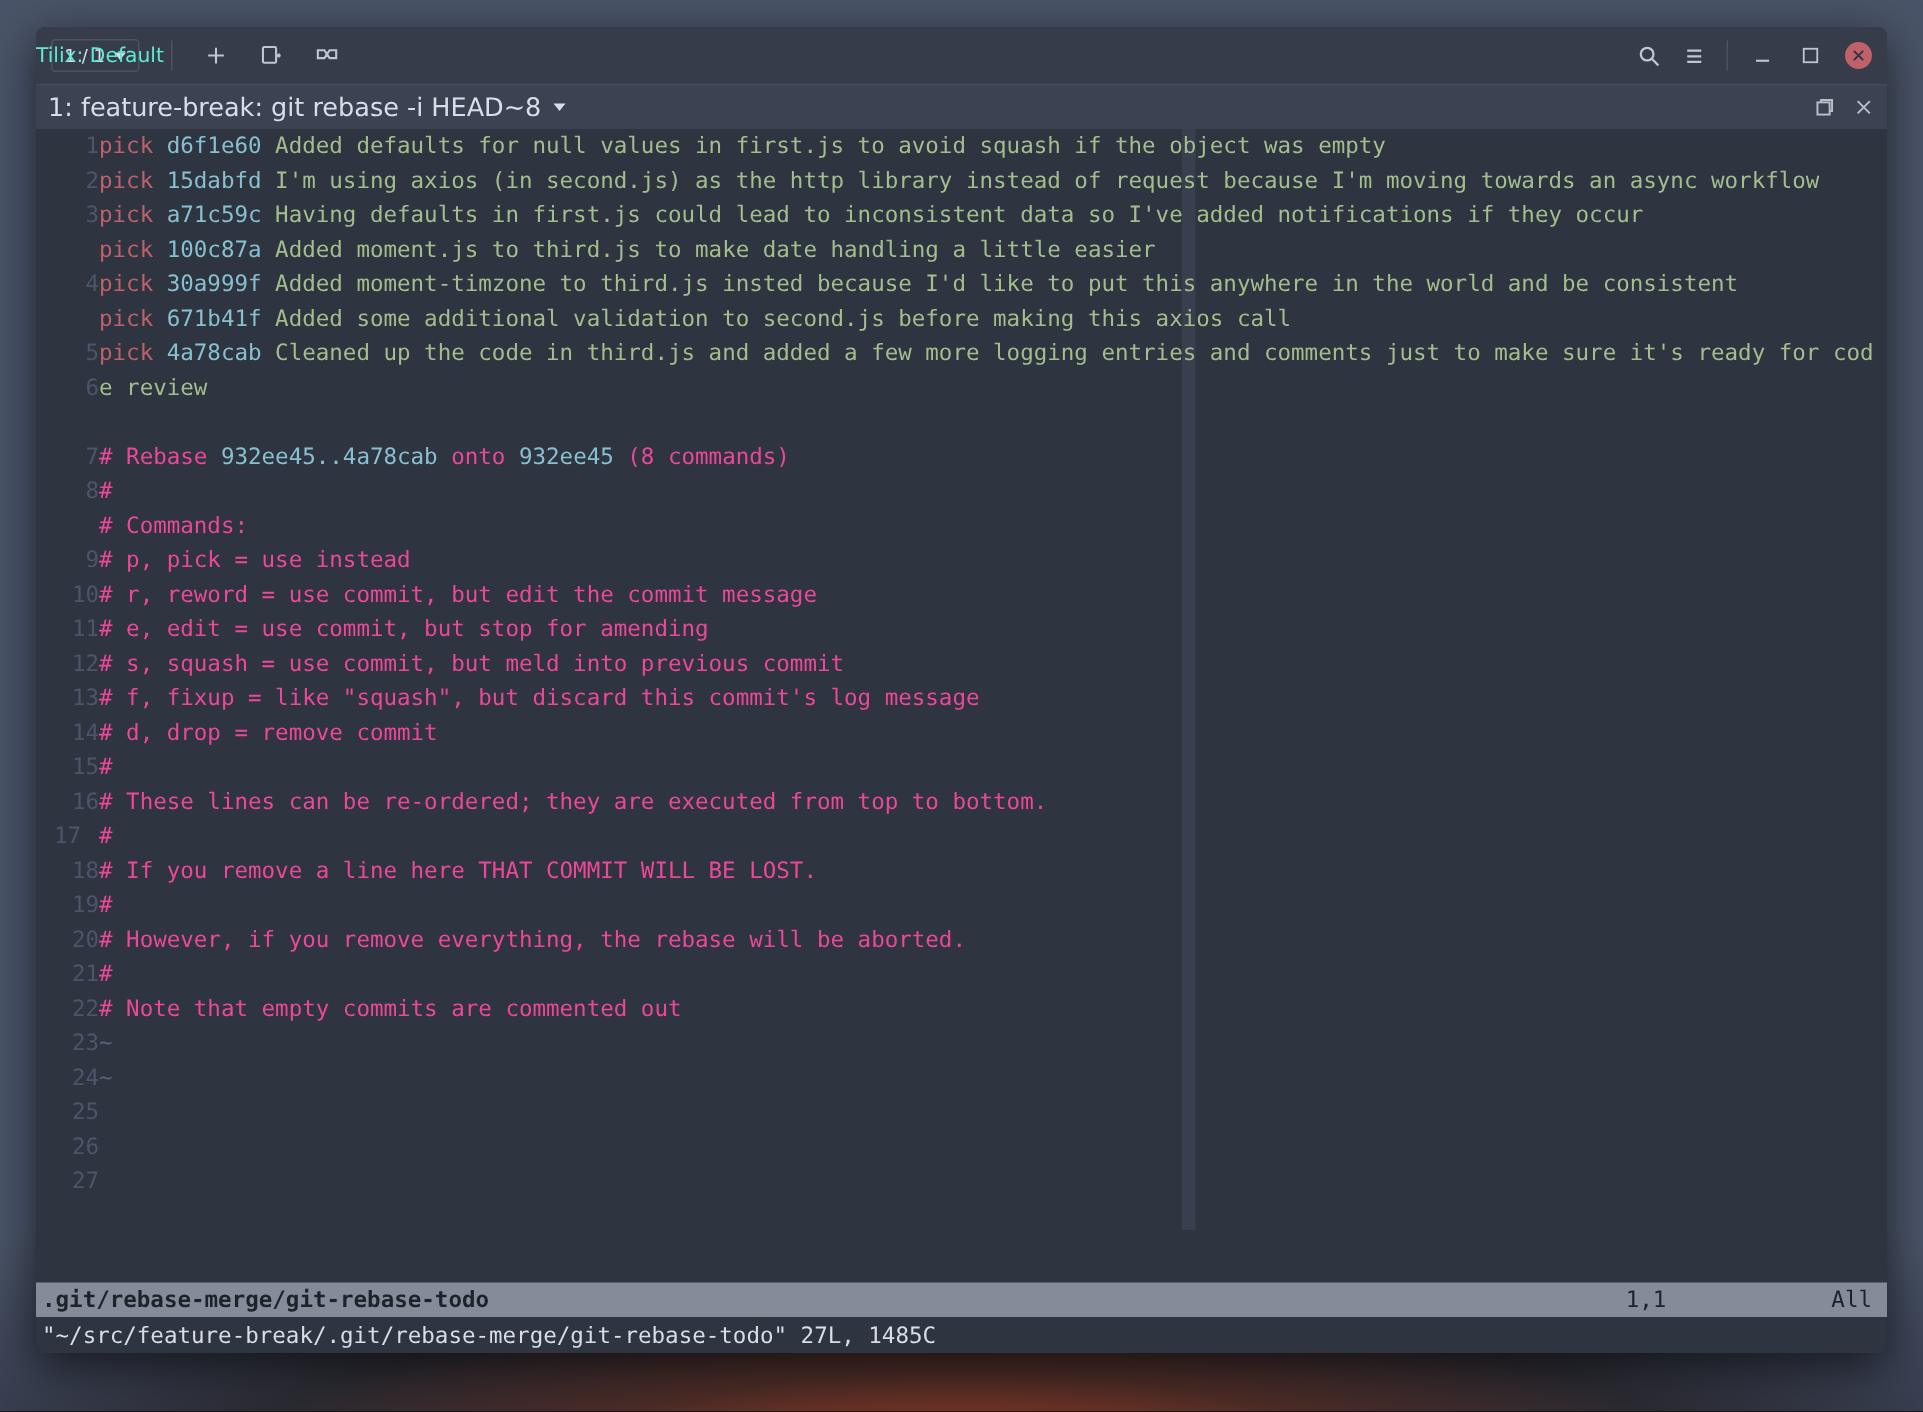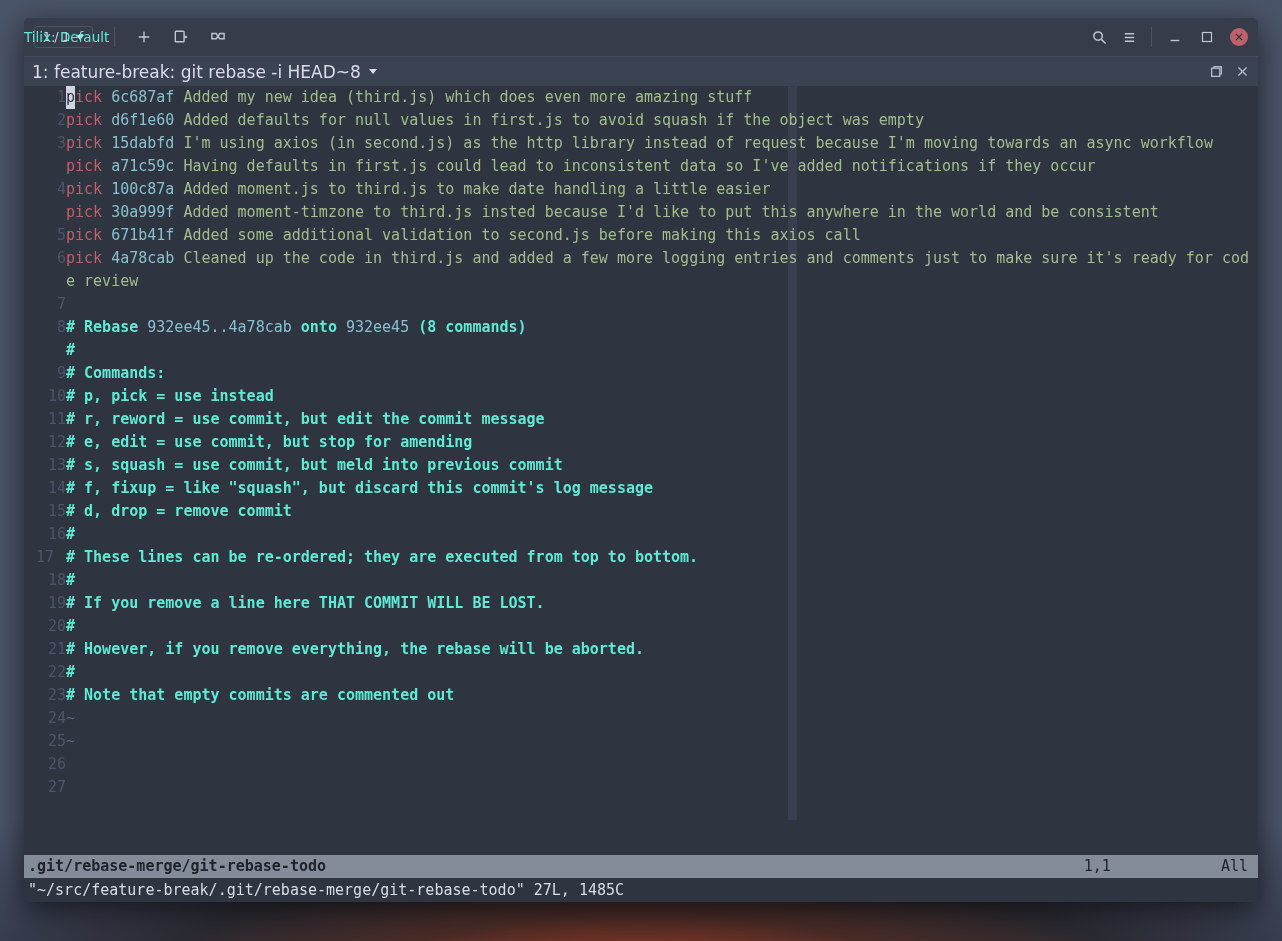--- a/index.html
+++ b/index.html
@@ -163,21 +163,21 @@
   .code {
     position: absolute;
     left: 42px; right: 8px; top: 0;
     color: #b7bdc9;
   }
   .code .row { min-height: 23px; white-space: pre-wrap; word-break: break-all; }
 
   .c-pick   { color: #bf616a; }
   .c-sha    { color: #88c0d0; }
   .c-msg    { color: #a3be8c; }
-  .c-comment{ color: #5eead4; font-weight: bold; }
+  .c-comment{ color: #ec4899; }
   .c-sha2   { color: #88c0d0; }
 
   .cursor-block {
     display: inline-block;
     background: #cfd6e3;
     color: #2e3440;
   }
   .tilde { color: #5b6579; }
 
   .ruler {
@@ -326,21 +326,20 @@
             <div class="ln" style="height: 23px;">22</div>
             <div class="ln" style="height: 23px;">23</div>
             <div class="ln" style="height: 23px;">24</div>
             <div class="ln" style="height: 23px;">25</div>
             <div class="ln" style="height: 23px;">26</div>
             <div class="ln" style="height: 23px; text-align: right;">27</div>
             <div class="ln">&nbsp;</div>
             <div class="ln">&nbsp;</div>
           </div>
         <div class="code" id="code">
-            <div class="row"><span class="c-pick"><span class="cursor-block">p</span>ick</span> <span class="c-sha">6c687af</span> <span class="c-msg">Added my new idea (third.js) which does even more amazing stuff</span></div>
             <div class="row"><span class="c-pick">pick</span> <span class="c-sha">d6f1e60</span> <span class="c-msg">Added defaults for null values in first.js to avoid squash if the object was empty</span></div>
             <div class="row"><span class="c-pick">pick</span> <span class="c-sha">15dabfd</span> <span class="c-msg">I'm using axios (in second.js) as the http library instead of request because I'm moving towards an async workflow</span></div>
             <div class="row"><span class="c-pick">pick</span> <span class="c-sha">a71c59c</span> <span class="c-msg">Having defaults in first.js could lead to inconsistent data so I've added notifications if they occur</span></div>
             <div class="row"><span class="c-pick">pick</span> <span class="c-sha">100c87a</span> <span class="c-msg">Added moment.js to third.js to make date handling a little easier</span></div>
             <div class="row"><span class="c-pick">pick</span> <span class="c-sha">30a999f</span> <span class="c-msg">Added moment-timzone to third.js insted because I'd like to put this anywhere in the world and be consistent</span></div>
             <div class="row"><span class="c-pick">pick</span> <span class="c-sha">671b41f</span> <span class="c-msg">Added some additional validation to second.js before making this axios call</span></div>
             <div class="row"><span class="c-pick">pick</span> <span class="c-sha">4a78cab</span> <span class="c-msg">Cleaned up the code in third.js and added a few more logging entries and comments just to make sure it's ready for code review</span></div>
             <div class="row">&nbsp;</div>
             <div class="row"><span class="c-comment"># Rebase </span><span class="c-sha2">932ee45..4a78cab</span><span class="c-comment"> onto </span><span class="c-sha2">932ee45</span><span class="c-comment"> (8 commands)</span></div>
             <div class="row"><span class="c-comment">#</span></div>

